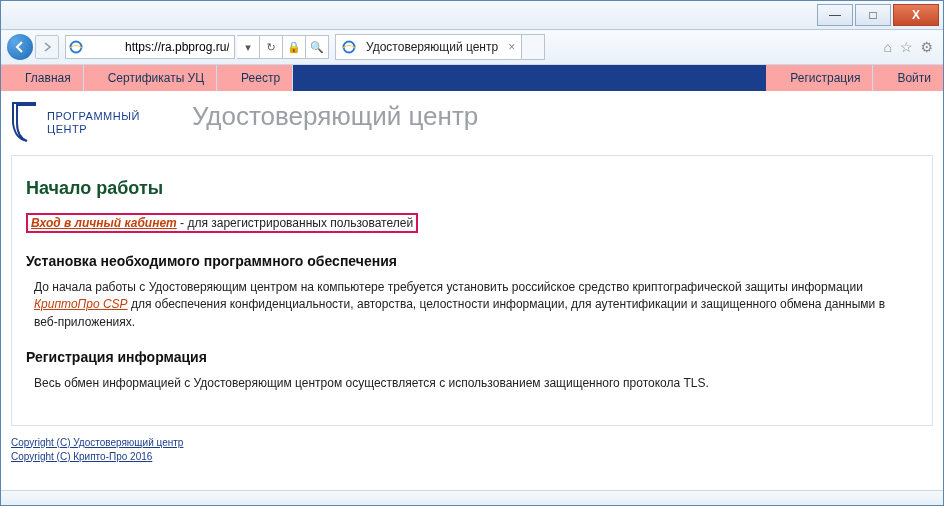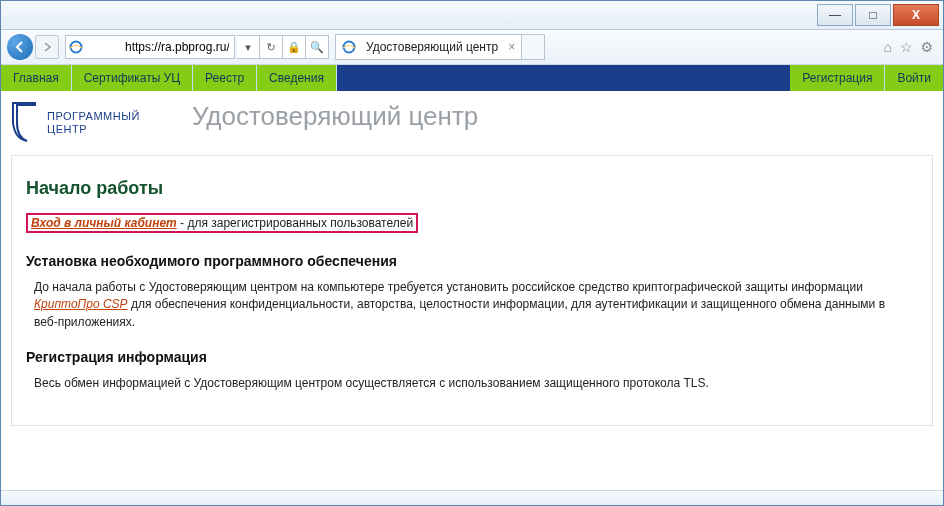--- a/index.html
+++ b/index.html
@@ -21,21 +21,21 @@
   .tab{height:24px;border:1px solid #b7c5d3;background:#fff;display:flex;align-items:center;padding:0 6px;margin-left:6px;max-width:190px;}
   .tab .tt{font-size:12px;white-space:nowrap;overflow:hidden;text-overflow:ellipsis;margin:0 6px;}
   .tab .tclose{color:#888;font-size:12px;margin-left:4px;}
   .newtab{width:22px;height:24px;border:1px solid #b7c5d3;border-left:none;background:#f4f8fc;}
   .rt{margin-left:auto;display:flex;align-items:center;gap:8px;color:#888;font-size:14px;padding-right:4px;}
   
   .page{flex:1;overflow:auto;position:relative;}
   .menubar{background:#1b3e8c;color:#fff;display:flex;height:26px;align-items:stretch;}
   .menubar .sp{flex:1;}
   .mitem{padding:0 12px;display:flex;align-items:center;font-size:12px;border-right:1px solid #39559a;cursor:pointer;}
-  .mitem.light{background:#84cc16;color:#13365c;border-right:1px solid #c7dff1;}
+  .mitem.light{background:#fca5a5;color:#13365c;border-right:1px solid #c7dff1;padding-left:24px;}
   .mitem.light:last-of-type{border-right:none;}
   .header{display:flex;align-items:flex-start;padding:10px 14px 10px 10px;gap:24px;}
   .logo{display:flex;align-items:center;}
   .logotext{color:#1b3e8c;font-size:11px;letter-spacing:0.5px;line-height:1.2;margin-left:6px;}
   .shield svg{display:block;}
   .pagetitle{font-size:26px;color:#9aa0a6;margin-left:28px;font-weight:normal;}
   .contentframe{margin:0 10px 4px 10px;border:1px solid #e2e2e2;padding:14px 14px 24px 14px;}
   h2{font-size:18px;margin:8px 0 14px 0;color:#14532d;}
   h3{font-size:14px;margin:18px 0 10px 0;color:#111;}
   p{margin:8px 8px;font-size:12px;line-height:1.45;}
@@ -99,21 +99,20 @@
       <span>⚙</span>
     </div>
   </div>
 
   <div class="page">
 
     <div class="menubar">
       <div class="mitem light">Главная</div>
       <div class="mitem light">Сертификаты УЦ</div>
       <div class="mitem light">Реестр</div>
-      <div class="mitem light">Сведения</div>
       <div class="sp"></div>
       <div class="mitem light">Регистрация</div>
       <div class="mitem light">Войти</div>
     </div>
 
     <div class="header">
       <div class="logo">
         <span class="shield">
           <svg width="30" height="44" viewBox="0 0 30 44">
             <path d="M2 2 H24 V4 H6 V22 Q6 36 16 40 Q4 38 2 22 Z" fill="none" stroke="#1b3e8c" stroke-width="2"></path>
@@ -138,17 +137,21 @@
 
       <h3>Установка необходимого программного обеспечения</h3>
       <p>
         <span>До начала работы с Удостоверяющим центром на компьютере требуется установить российское средство криптографической защиты информации </span><a class="link" href="#">КриптоПро CSP</a><span> для обеспечения конфиденциальности, авторства, целостности информации, для аутентификации и защищенного обмена данными в веб-приложениях.</span>
       </p>
 
       <h3>Регистрация информация</h3>
       <p>Весь обмен информацией с Удостоверяющим центром осуществляется с использованием защищенного протокола TLS.</p>
     </div>
 
+    <div class="foot">
+      <a href="#">Copyright (C) Удостоверяющий центр</a>
+      <a href="#">Copyright (C) Крипто-Про 2016</a>
+    </div>
 
   </div>
 
   <div class="bb"></div>
 </div>
 
 </body></html>

